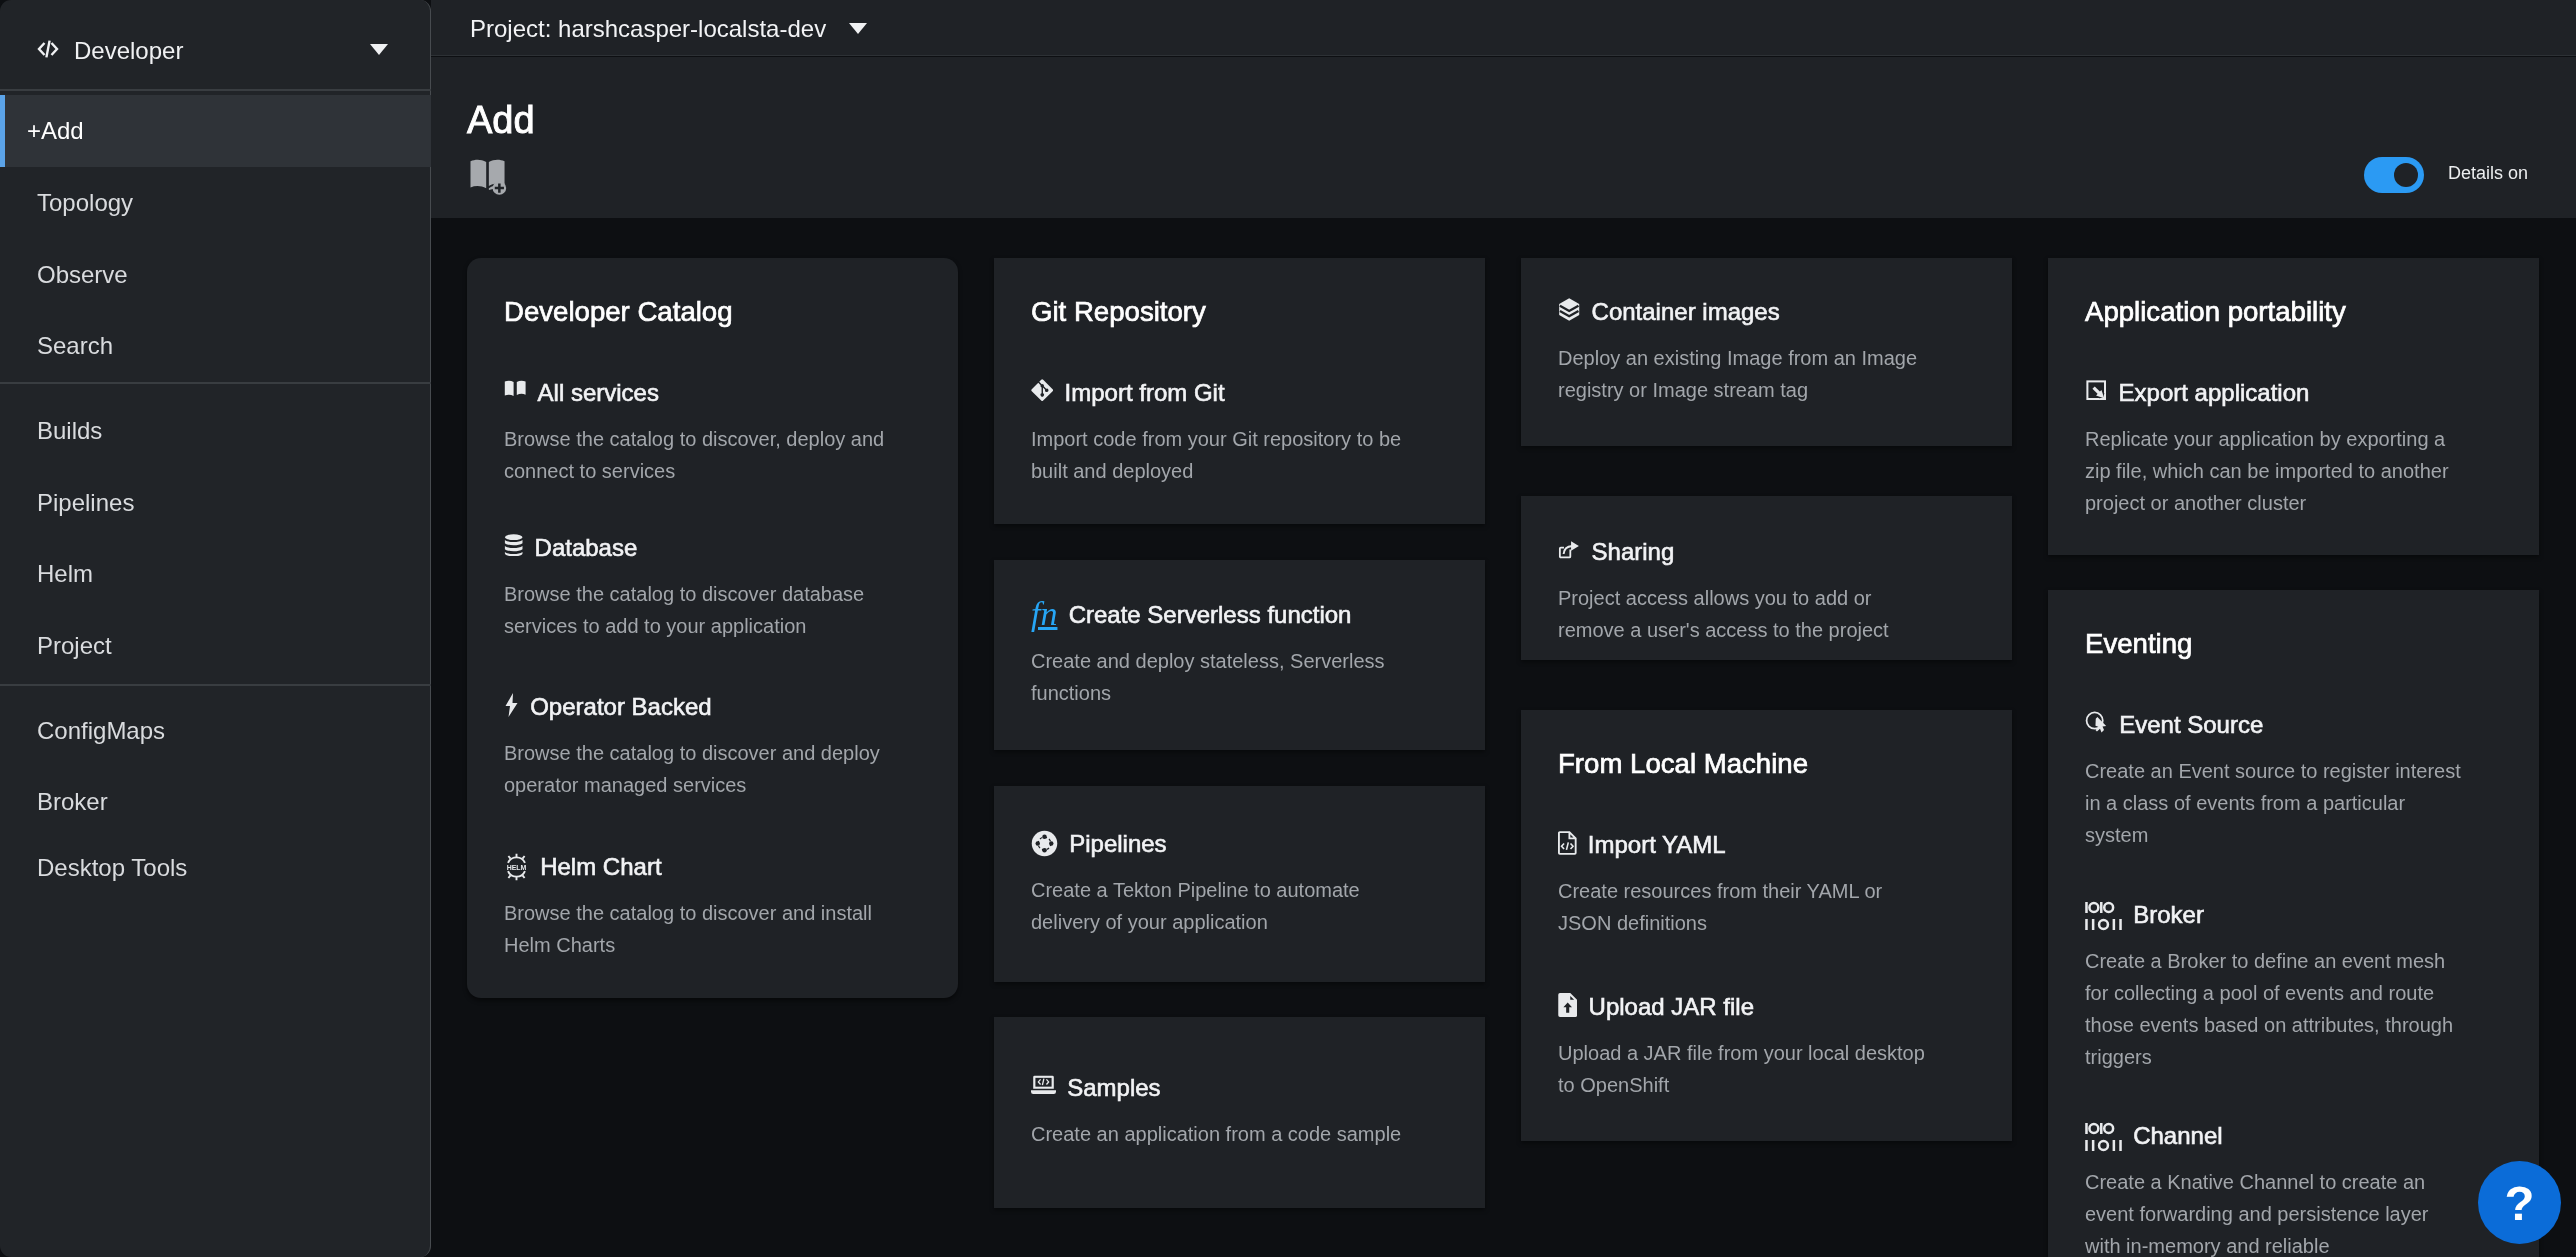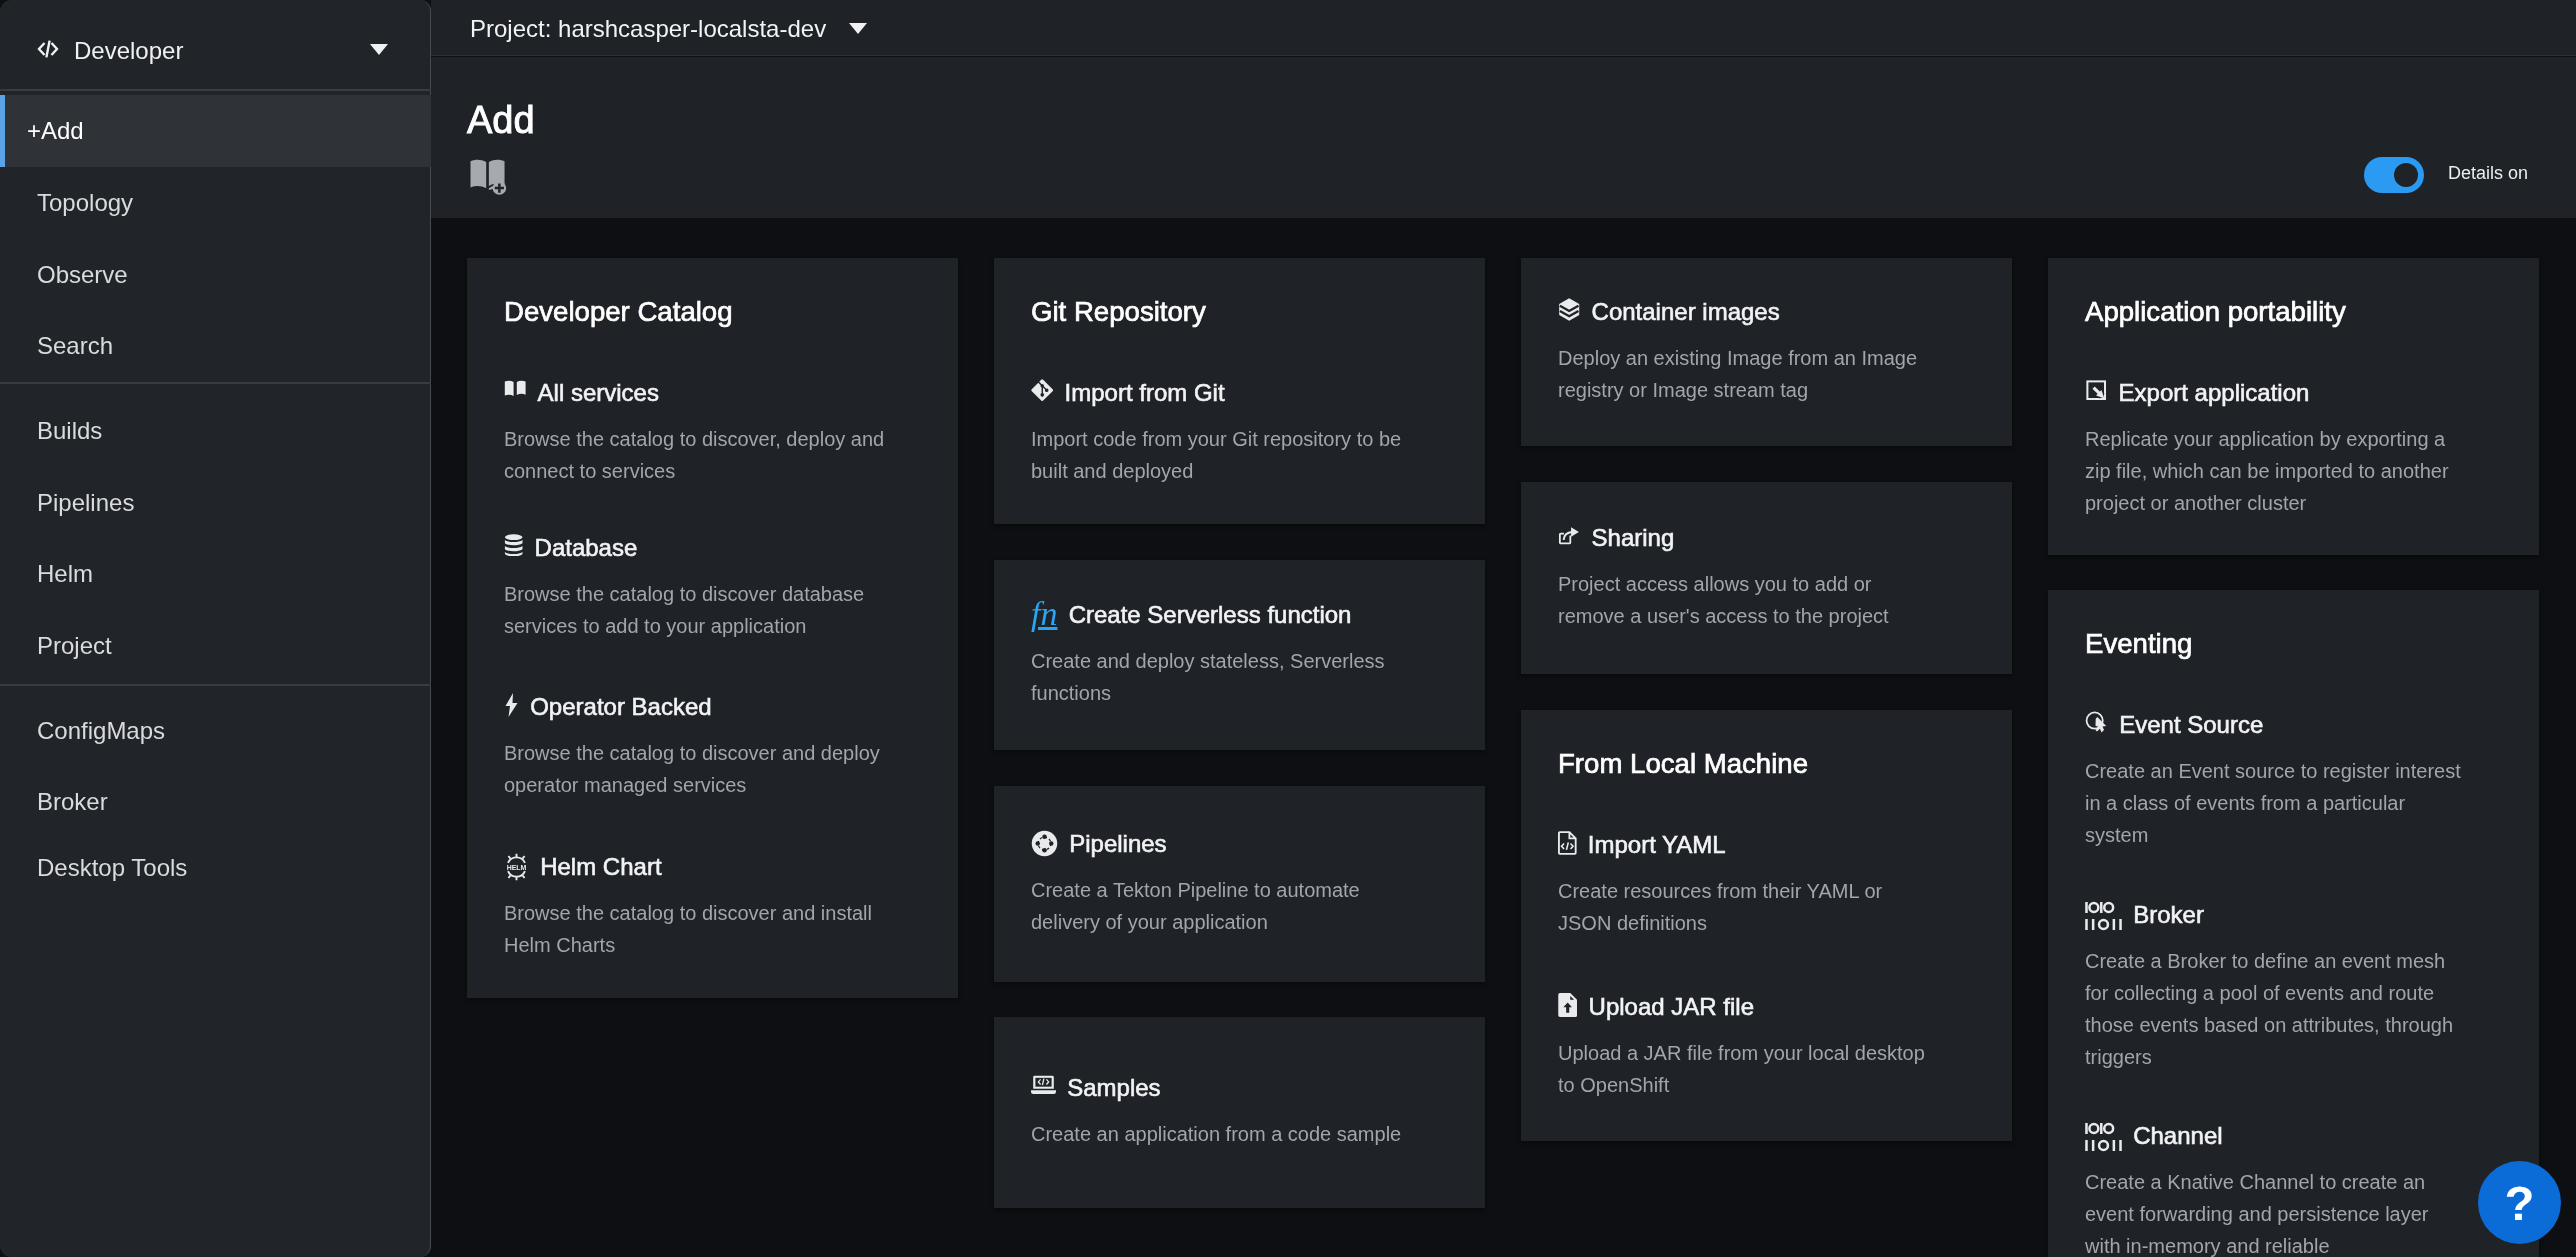--- a/index.html
+++ b/index.html
@@ -84,21 +84,21 @@
     <path d="M13.4 20.5c1-.8 2.2-1.4 3.4-1.7v1.9l-3.4 1z"></path>
     <circle cx="20.5" cy="20.3" r="4.6"></circle>
     <path d="M20.5 17.2v6.2M17.4 20.3h6.2" stroke="#1f2226" stroke-width="1.7"></path>
   </svg>
 </div>
 <div id="toggle">
     <div class="knob"></div>
   </div>
 <div id="dtext">Details on</div>
 
-<div class="card" style="left:467px; top:258px; width:491px; height:740px;">
+<div class="card" style="left:467px; top:258px; width:491px; height:740px;border-radius:14px;">
   <div class="ctitle">Developer Catalog</div>
   <div class="tile" style="top:121px">
     <div class="trow">
       <span class="ticon">
           <svg width="22.4" height="21" viewBox="0 0 28 25" fill="#e8eaec">
             <path d="M1 2.5C4.5 1 8.5 1 12 3v17.5c-3.5-2-7.5-2-11-.5zM16 3c3.5-2 7.5-2 11-.5V19c-3.5-1.5-7.5-1.5-11 .5z"></path>
           </svg>
         </span>
       <span class="tname">All services</span>
     </div>
@@ -214,21 +214,21 @@
               <path d="M2.5 10.5 15 17.5l12.5-7"></path>
               <path d="M2.5 17.5 15 24.5l12.5-7"></path>
             </g>
           </svg>
         </span>
       <span class="tname">Container images</span>
     </div>
     <div class="tdesc">Deploy an existing Image from an Image<br>registry or Image stream tag</div>
   </div>
 </div>
-<div class="card" style="left:1521px; top:482px; width:491px; height:192px;">
+<div class="card" style="left:1521px; top:496px; width:491px; height:164px;">
   <div class="tile" style="top:42px">
     <div class="trow">
       <span class="ticon">
           <svg width="22.4" height="22.4" viewBox="0 0 30 30">
             <g fill="none" stroke="#e8eaec">
               <path stroke-width="2.4" d="M16.5 15.5v9.2a1.3 1.3 0 0 1-1.3 1.3H3.8a1.3 1.3 0 0 1-1.3-1.3V14.3A1.3 1.3 0 0 1 3.8 13H8"></path>
               <path stroke-width="2.6" d="M7.5 21.5c.5-6.5 4.5-10.2 11.5-10.7"></path>
             </g>
             <path fill="#e8eaec" d="M17.5 4.5 28 10.8l-10.5 6.3z"></path>
           </svg>

